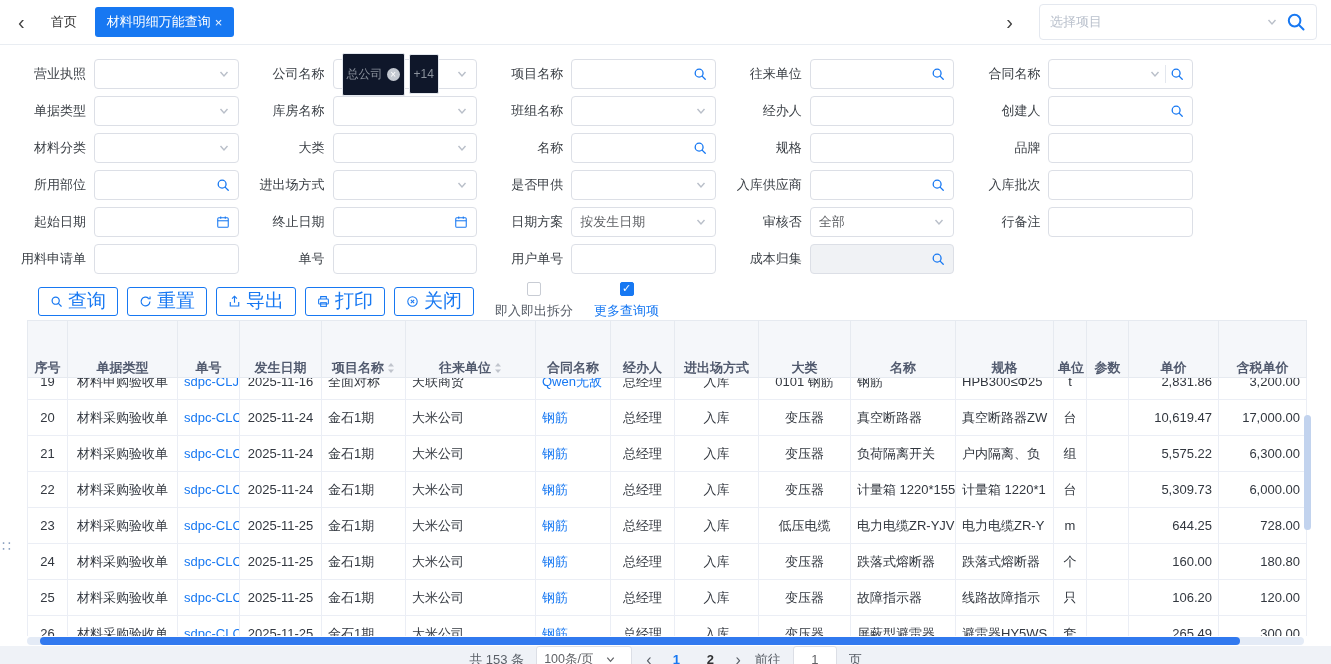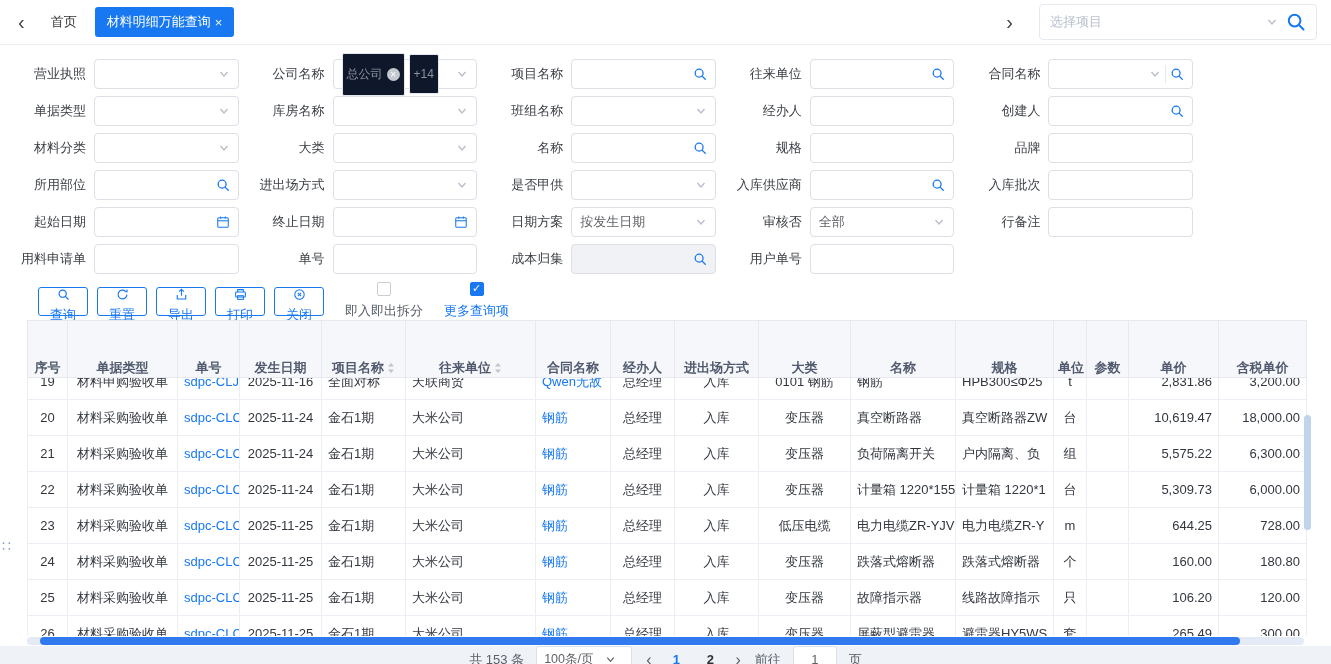--- a/index.html
+++ b/index.html
@@ -30,21 +30,21 @@
   .ctrl-value { flex:1; min-width:0; color:#606266; white-space:nowrap; overflow:hidden; font-size:13px; }
   .search-ico { color:#1778f2; }
   .cal-ico { color:#1778f2; }
   .tags { display:flex; align-items:center; gap:4px; flex:1; min-width:0; overflow:hidden; }
   .tag { background:#0f172a; border:1px solid #e4e8ee; border-radius:2px; font-size:12px; color:#8a919c; padding:12px 4px; display:inline-flex; align-items:center; gap:4px; white-space:nowrap; }
   .tag-close { width:13px; height:13px; border-radius:50%; background:#c4c9d1; color:#fff; font-size:10px; line-height:13px; text-align:center; cursor:pointer; }
   .vsep { width:1px; height:18px; background:#e3e7ee; }
 
   
   .toolbar { background:#fff; height:38px; display:flex; align-items:center; gap:9px; padding-left:38px; flex:none; }
-  .btn { display:inline-flex; align-items:center; gap:5px; height:29px; padding:0 11px; border:1px solid #1778f2; color:#1778f2; background:#fff; border-radius:3px; font-size:13px; font-family:inherit; cursor:pointer;flex-direction:column; }
+  .btn { display:inline-flex; align-items:center; gap:5px; height:29px; padding:0 11px; border:1px solid #1778f2; color:#1778f2; background:#fff; border-radius:3px; font-size:19px; font-family:inherit; cursor:pointer; }
   .chk { display:inline-flex; align-items:center; gap:6px; cursor:pointer; margin-left:12px;flex-direction:column; }
   .chk .box { width:14px; height:14px; border:1px solid #c8ccd4; border-radius:2px; background:#fff; flex:none; }
   .chk.checked .box { background:#1778f2; border-color:#1778f2; position:relative; }
   .chk.checked .box::after { content:"✓"; position:absolute; left:1.5px; top:-1.5px; color:#fff; font-size:11px; }
   .chk .chk-label { color:#565c66; font-size:13px; }
   .chk.checked .chk-label { color:#1778f2; }
 
   
   .table-area { background:#fff; padding-left:27px; position:relative; flex:none; }
   table { border-collapse:collapse; table-layout:fixed; }
@@ -385,35 +385,35 @@
           <span class="ctrl-value"></span>
         </div>
       </div>
       <div class="field">
         <span class="field-label">单号</span>
         <div class="control">
           <span class="ctrl-value"></span>
         </div>
       </div>
       <div class="field">
+        <span class="field-label">用户单号</span>
+        <div class="control">
+          <span class="ctrl-value"></span>
+        </div>
+      </div>
+      <div class="field">
         <span class="field-label">成本归集</span>
         <div class="control disabled">
           <span class="ctrl-value"></span>
           <span class="icon search-ico">
             <svg viewBox="0 0 16 16" width="14" height="14">
               <circle cx="7" cy="7" r="4.5" fill="none" stroke="currentColor" stroke-width="1.5"></circle>
               <line x1="10.4" y1="10.4" x2="14" y2="14" stroke="currentColor" stroke-width="1.5" stroke-linecap="round"></line>
             </svg>
           </span>
-        </div>
-      </div>
-      <div class="field">
-        <span class="field-label">用户单号</span>
-        <div class="control">
-          <span class="ctrl-value"></span>
         </div>
       </div>
     </section>
 
   <section class="toolbar">
     <button class="btn">
       <span class="icon">
           <svg viewBox="0 0 16 16" width="13" height="13">
             <circle cx="7" cy="7" r="4.4" fill="none" stroke="currentColor" stroke-width="1.5"></circle>
             <line x1="10.3" y1="10.3" x2="13.8" y2="13.8" stroke="currentColor" stroke-width="1.5" stroke-linecap="round"></line>
@@ -603,21 +603,21 @@
               <td class="col-left">大米公司</td>
               <td class="col-left link">钢筋</td>
               <td class="col-center">总经理</td>
               <td class="col-center">入库</td>
               <td class="col-center">变压器</td>
               <td class="col-left">真空断路器</td>
               <td class="col-left">真空断路器ZW</td>
               <td class="col-center">台</td>
               <td class="col-center"></td>
               <td class="col-right">10,619.47</td>
-              <td class="col-right">18,000.00</td>
+              <td class="col-right">17,000.00</td>
             </tr>
             <tr>
               <td class="col-center">21</td>
               <td class="col-center">材料采购验收单</td>
               <td class="col-left link">sdpc-CLCG</td>
               <td class="col-center">2025-11-24</td>
               <td class="col-left">金石1期</td>
               <td class="col-left">大米公司</td>
               <td class="col-left link">钢筋</td>
               <td class="col-center">总经理</td>

